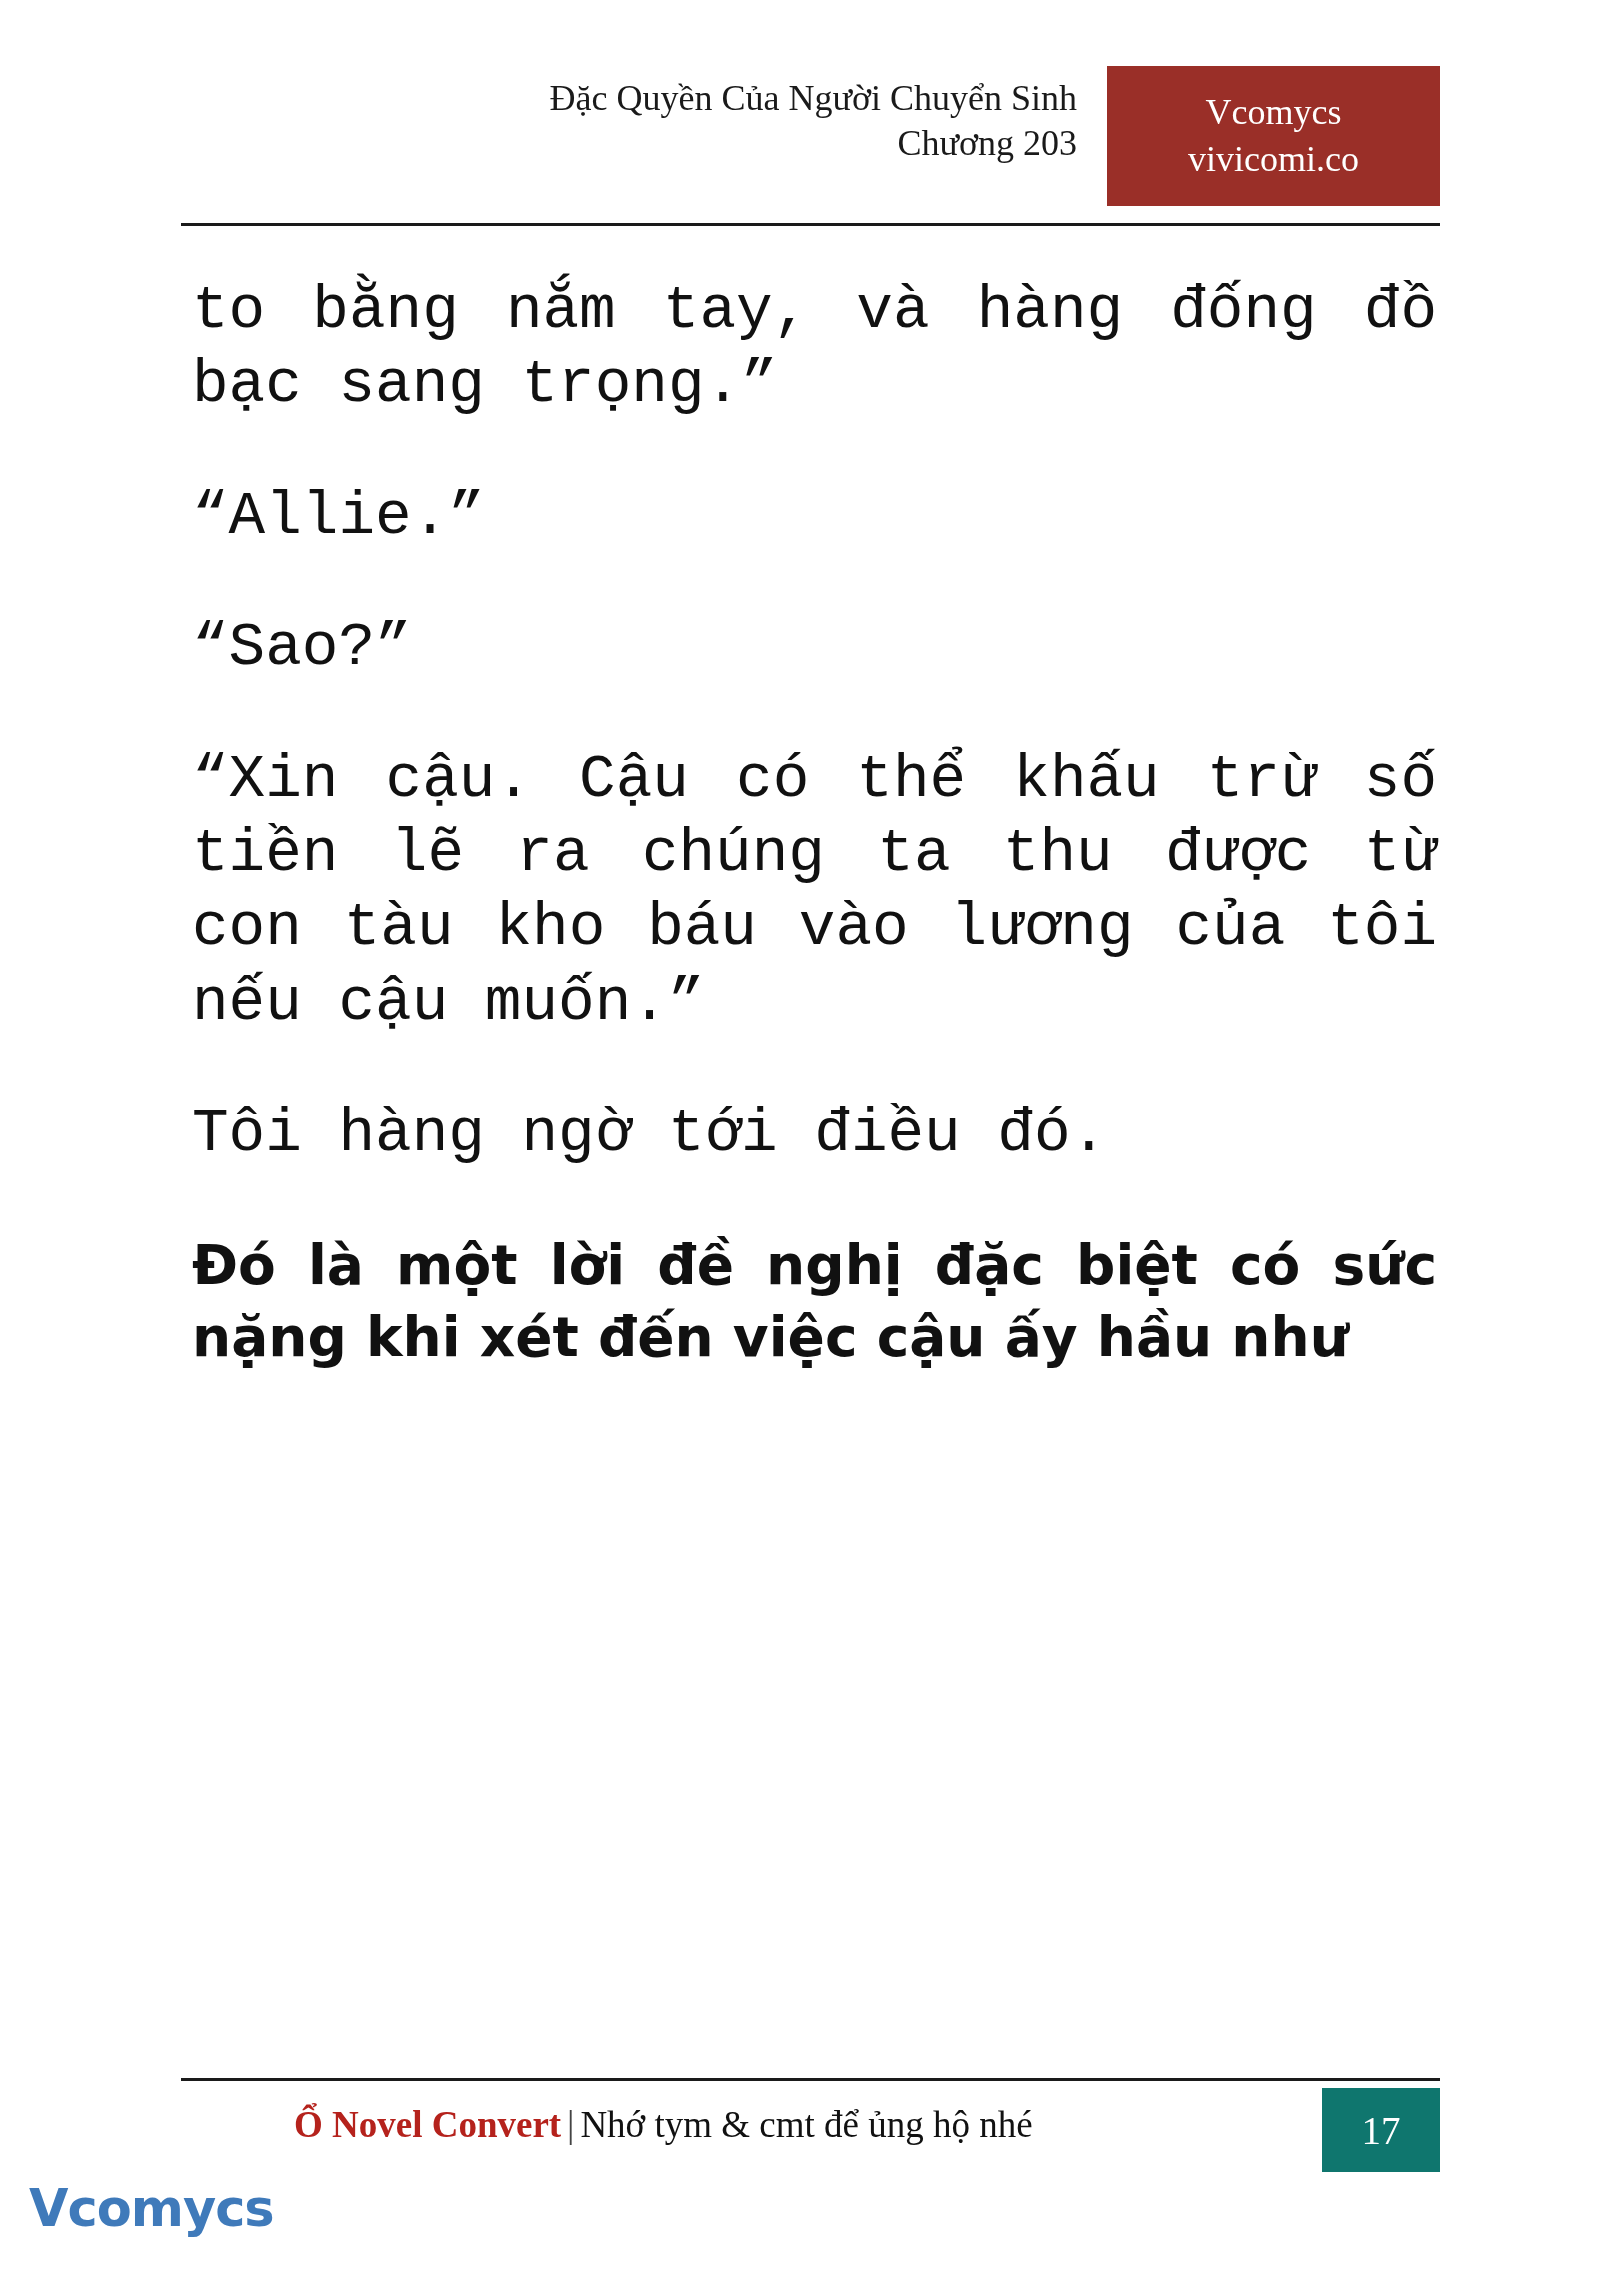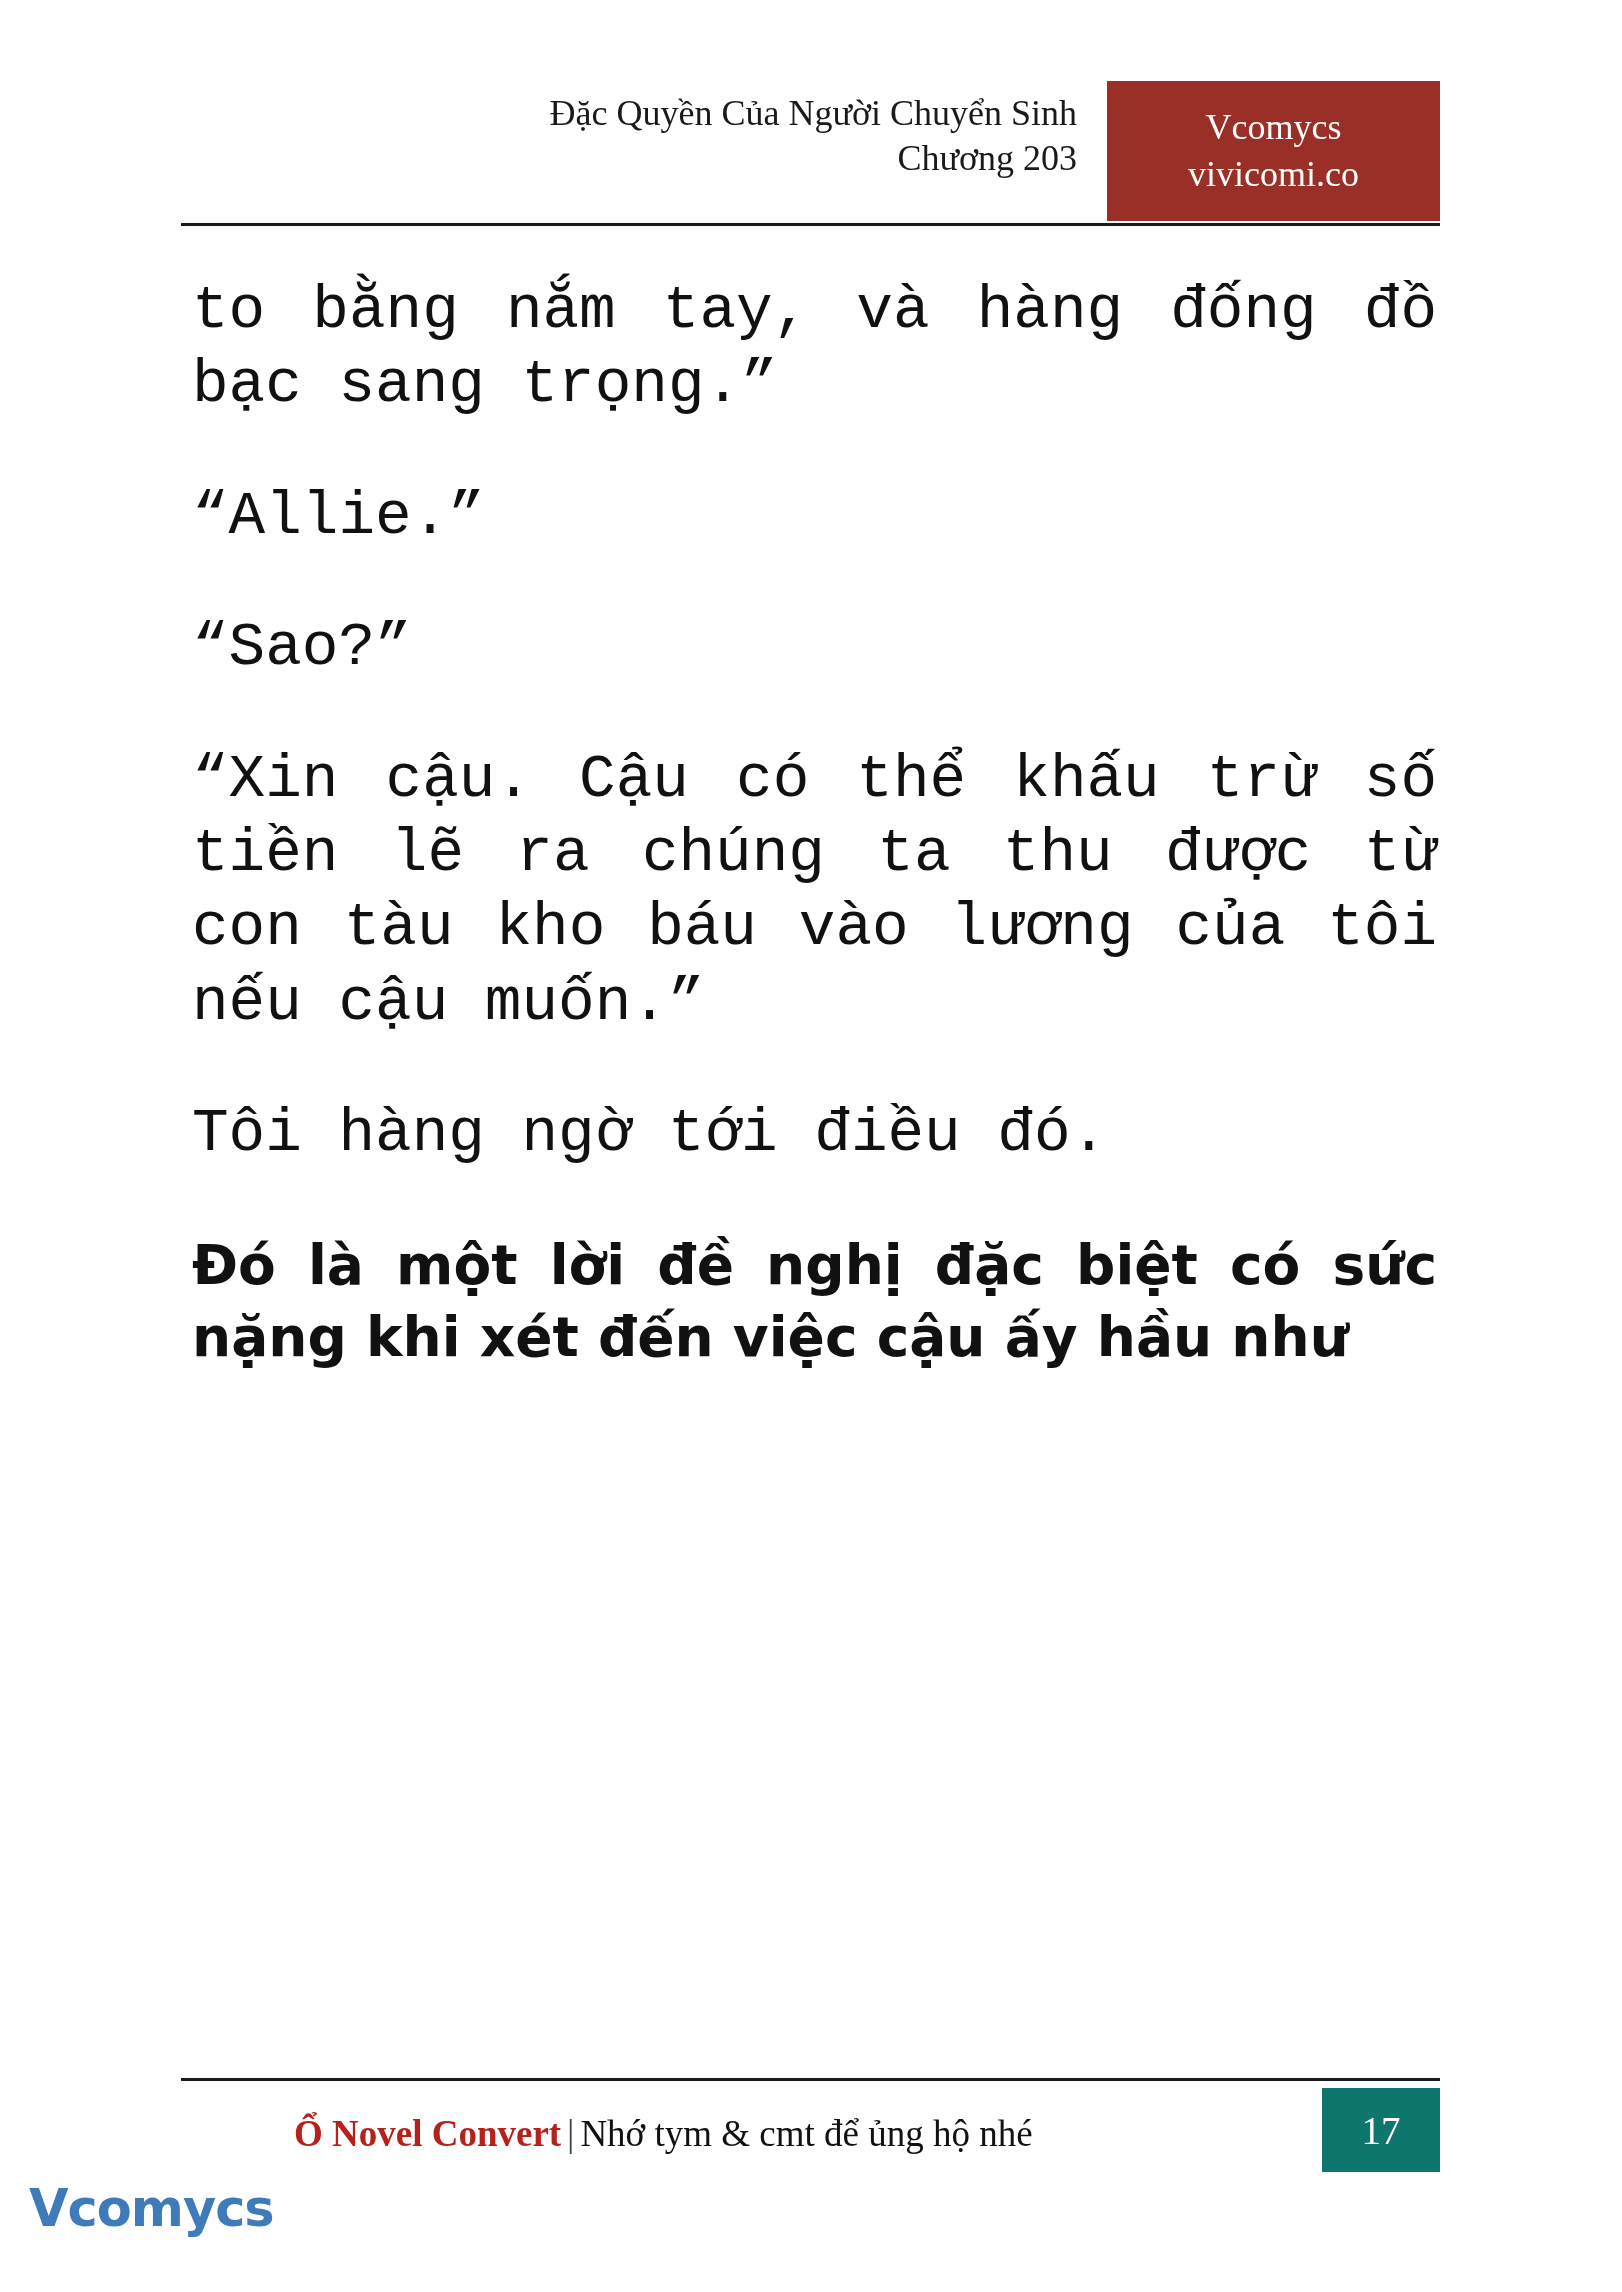--- a/index.html
+++ b/index.html
@@ -17,21 +17,21 @@
   }
 
   .page {
     position: absolute;
     inset: 0;
   }
 
   
   .header {
     position: absolute;
-    top: 91px;
+    top: 76px;
     left: 181px;
     width: 1259px;
     height: 142px;
   }
   .header-titles {
     position: absolute;
     right: 363px;
     top: 0;
     text-align: right;
     font-family: "Liberation Serif", serif;
@@ -110,21 +110,21 @@
   .footer {
     position: absolute;
     left: 181px;
     top: 2088px;
     width: 1259px;
     height: 84px;
   }
   .footer-text {
     position: absolute;
     left: 113px;
-    top: 24px;
+    top: 15px;
     font-family: "Liberation Serif", serif;
     font-size: 37px;
     color: #111111;
     white-space: nowrap;
   }
   .footer-brand {
     color: #b5221c;
     font-weight: bold;
   }
   .footer-sep {

